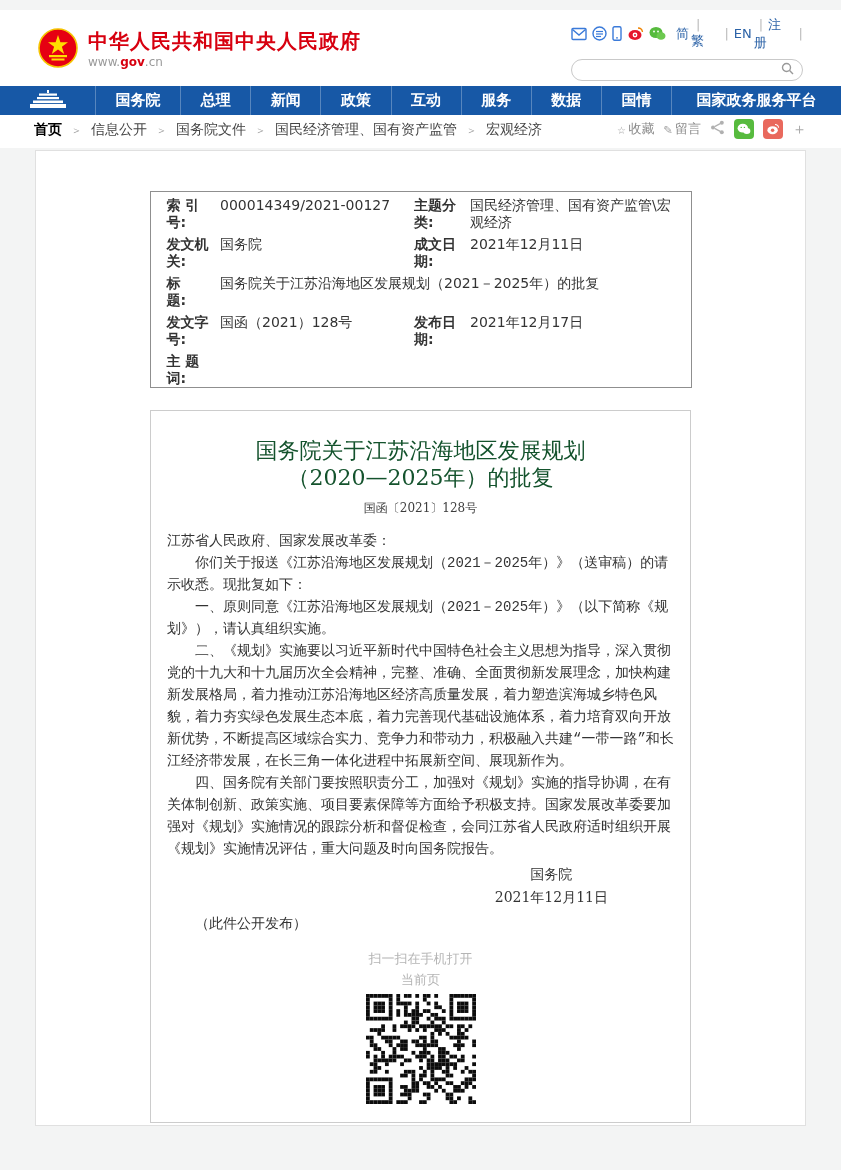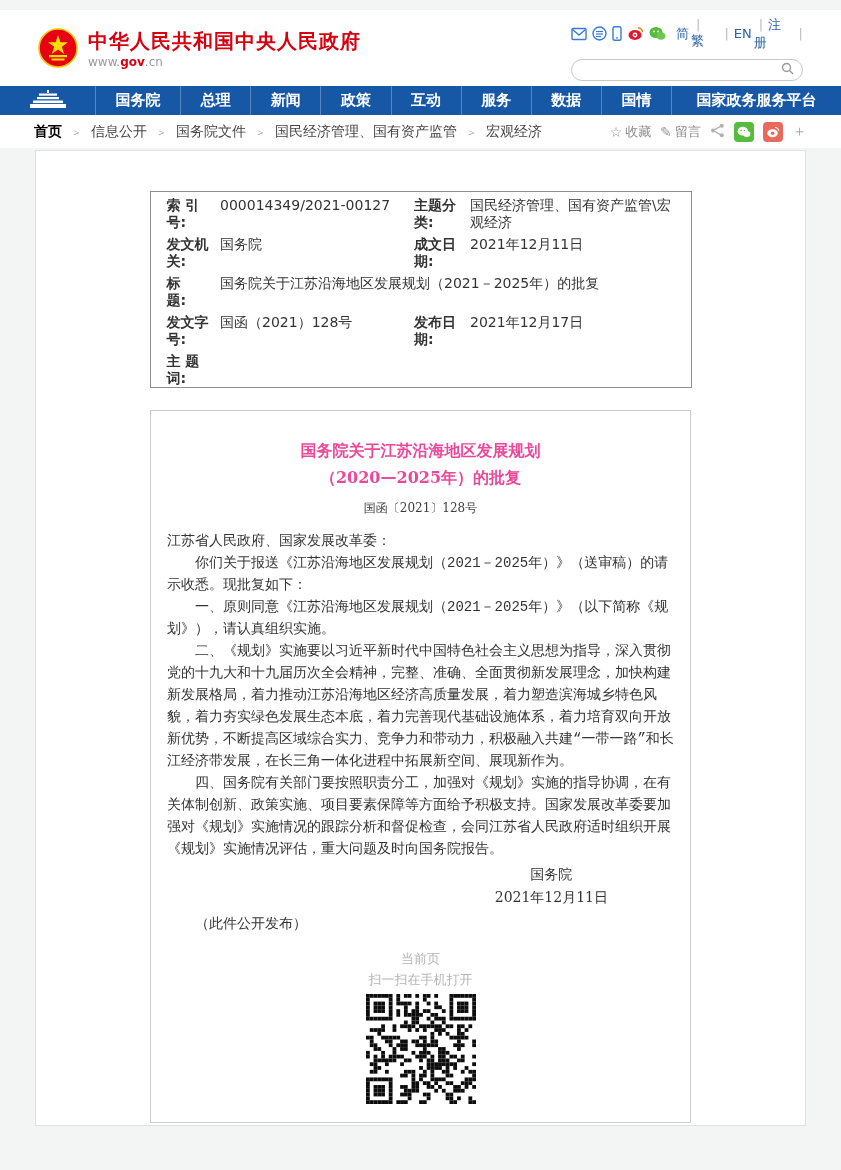--- a/index.html
+++ b/index.html
@@ -45,22 +45,22 @@
   .nav-home { flex:0 0 95px; display:flex; align-items:center; justify-content:center; cursor:pointer; }
   .nav-item {
     flex:1 1 auto; display:flex; align-items:center; justify-content:center;
     color:#fff; font-weight:bold; font-size:15px; cursor:pointer;
     border-left:1px solid rgba(255,255,255,.28); padding:0 10px; white-space:nowrap;
   }
   .nav-item.wide { flex:0 0 170px; }
 
   
   .breadcrumb-row {
-    background:#fff; height:33px; display:flex; align-items:center;
-    justify-content:space-between; padding:9px 34px; font-size:14px;
+    background:#fff; height:33px; display:flex; align-items:flex-end;
+    justify-content:space-between; padding:9px 34px; font-size:14px;font-family:Liberation Mono, monospace;
   }
   .crumbs { display:flex; align-items:center; }
   .crumb { color:#444; text-decoration:none; }
   .crumb.home { color:#000; font-weight:bold; }
   .crumb + .crumb::before { content:"＞"; color:#999; font-size:11px; margin:0 9px; font-weight:normal; }
   .crumb-actions { display:flex; align-items:center; gap:9px; color:#8a8a8a; font-size:13px; }
   .crumb-actions .act { display:flex; align-items:center; gap:3px; cursor:pointer; }
   .glyph { font-size:14px; color:#9a9a9a; }
   .sq { width:20px; height:20px; border-radius:4px; display:flex; align-items:center; justify-content:center; cursor:pointer; }
   .sq.wechat { background:#57bb3e; }
@@ -83,21 +83,21 @@
   .meta-table td.v1 { width:192px; }
   .meta-table th.l2 { width:58px; padding-left:4px; }
   .meta-table td.v2 { width:223px; }
   .meta-table tr.last td, .meta-table tr.last th { }
 
   .doc-box {
     width:541px; margin:22px auto 0; border:1px solid #ccc; background:#fff;
     padding:26px 16px 14px;
     font-family:"DejaVu Serif","Liberation Serif",serif; color:#333;
   }
-  .doc-title { text-align:center; font-size:16px; font-weight:bold; line-height:27px; color:#ec4899; }
+  .doc-title { text-align:center; font-size:22px; font-weight:normal; line-height:27px; color:#14532d; }
   .doc-number { text-align:center; font-size:12px; margin-top:9px; color:#3d3d3d; }
   .doc-body { margin-top:13px; font-size:14px; line-height:22px; }
   .doc-body p { margin:0; text-indent:2em;font-family:Liberation Mono, monospace; }
   .doc-body p.salutation { text-indent:0; }
   .signature { text-align:right; padding-right:66px; margin-top:3px; }
   .sig-inner { display:inline-block; text-align:center; font-size:14px; line-height:23px; }
   .public-note { text-indent:2em; font-size:14px; margin-top:3px; line-height:22px; }
 
   .qr-section { text-align:center; margin-top:14px; }
   .qr-caption { color:#b5b5b5; font-size:13px; line-height:21px; font-family:"DejaVu Sans",sans-serif; }
@@ -309,22 +309,22 @@
       <div class="signature">
         <div class="sig-inner">
           <div>国务院</div>
           <div>2021年12月11日</div>
         </div>
       </div>
       <div class="public-note">（此件公开发布）</div>
 
       <div class="qr-section">
         <div class="qr-caption">
+          <div>扫一扫在手机打开</div>
           <div>当前页</div>
-          <div>扫一扫在手机打开</div>
         </div>
         <div class="qr-code">
           <svg width="110" height="110" fill="#0c0c0c" viewBox="0 0 116 116">
               <rect x="0" y="0" width="4" height="4"></rect>
               <rect x="4" y="0" width="4" height="4"></rect>
               <rect x="8" y="0" width="4" height="4"></rect>
               <rect x="12" y="0" width="4" height="4"></rect>
               <rect x="16" y="0" width="4" height="4"></rect>
               <rect x="20" y="0" width="4" height="4"></rect>
               <rect x="24" y="0" width="4" height="4"></rect>

